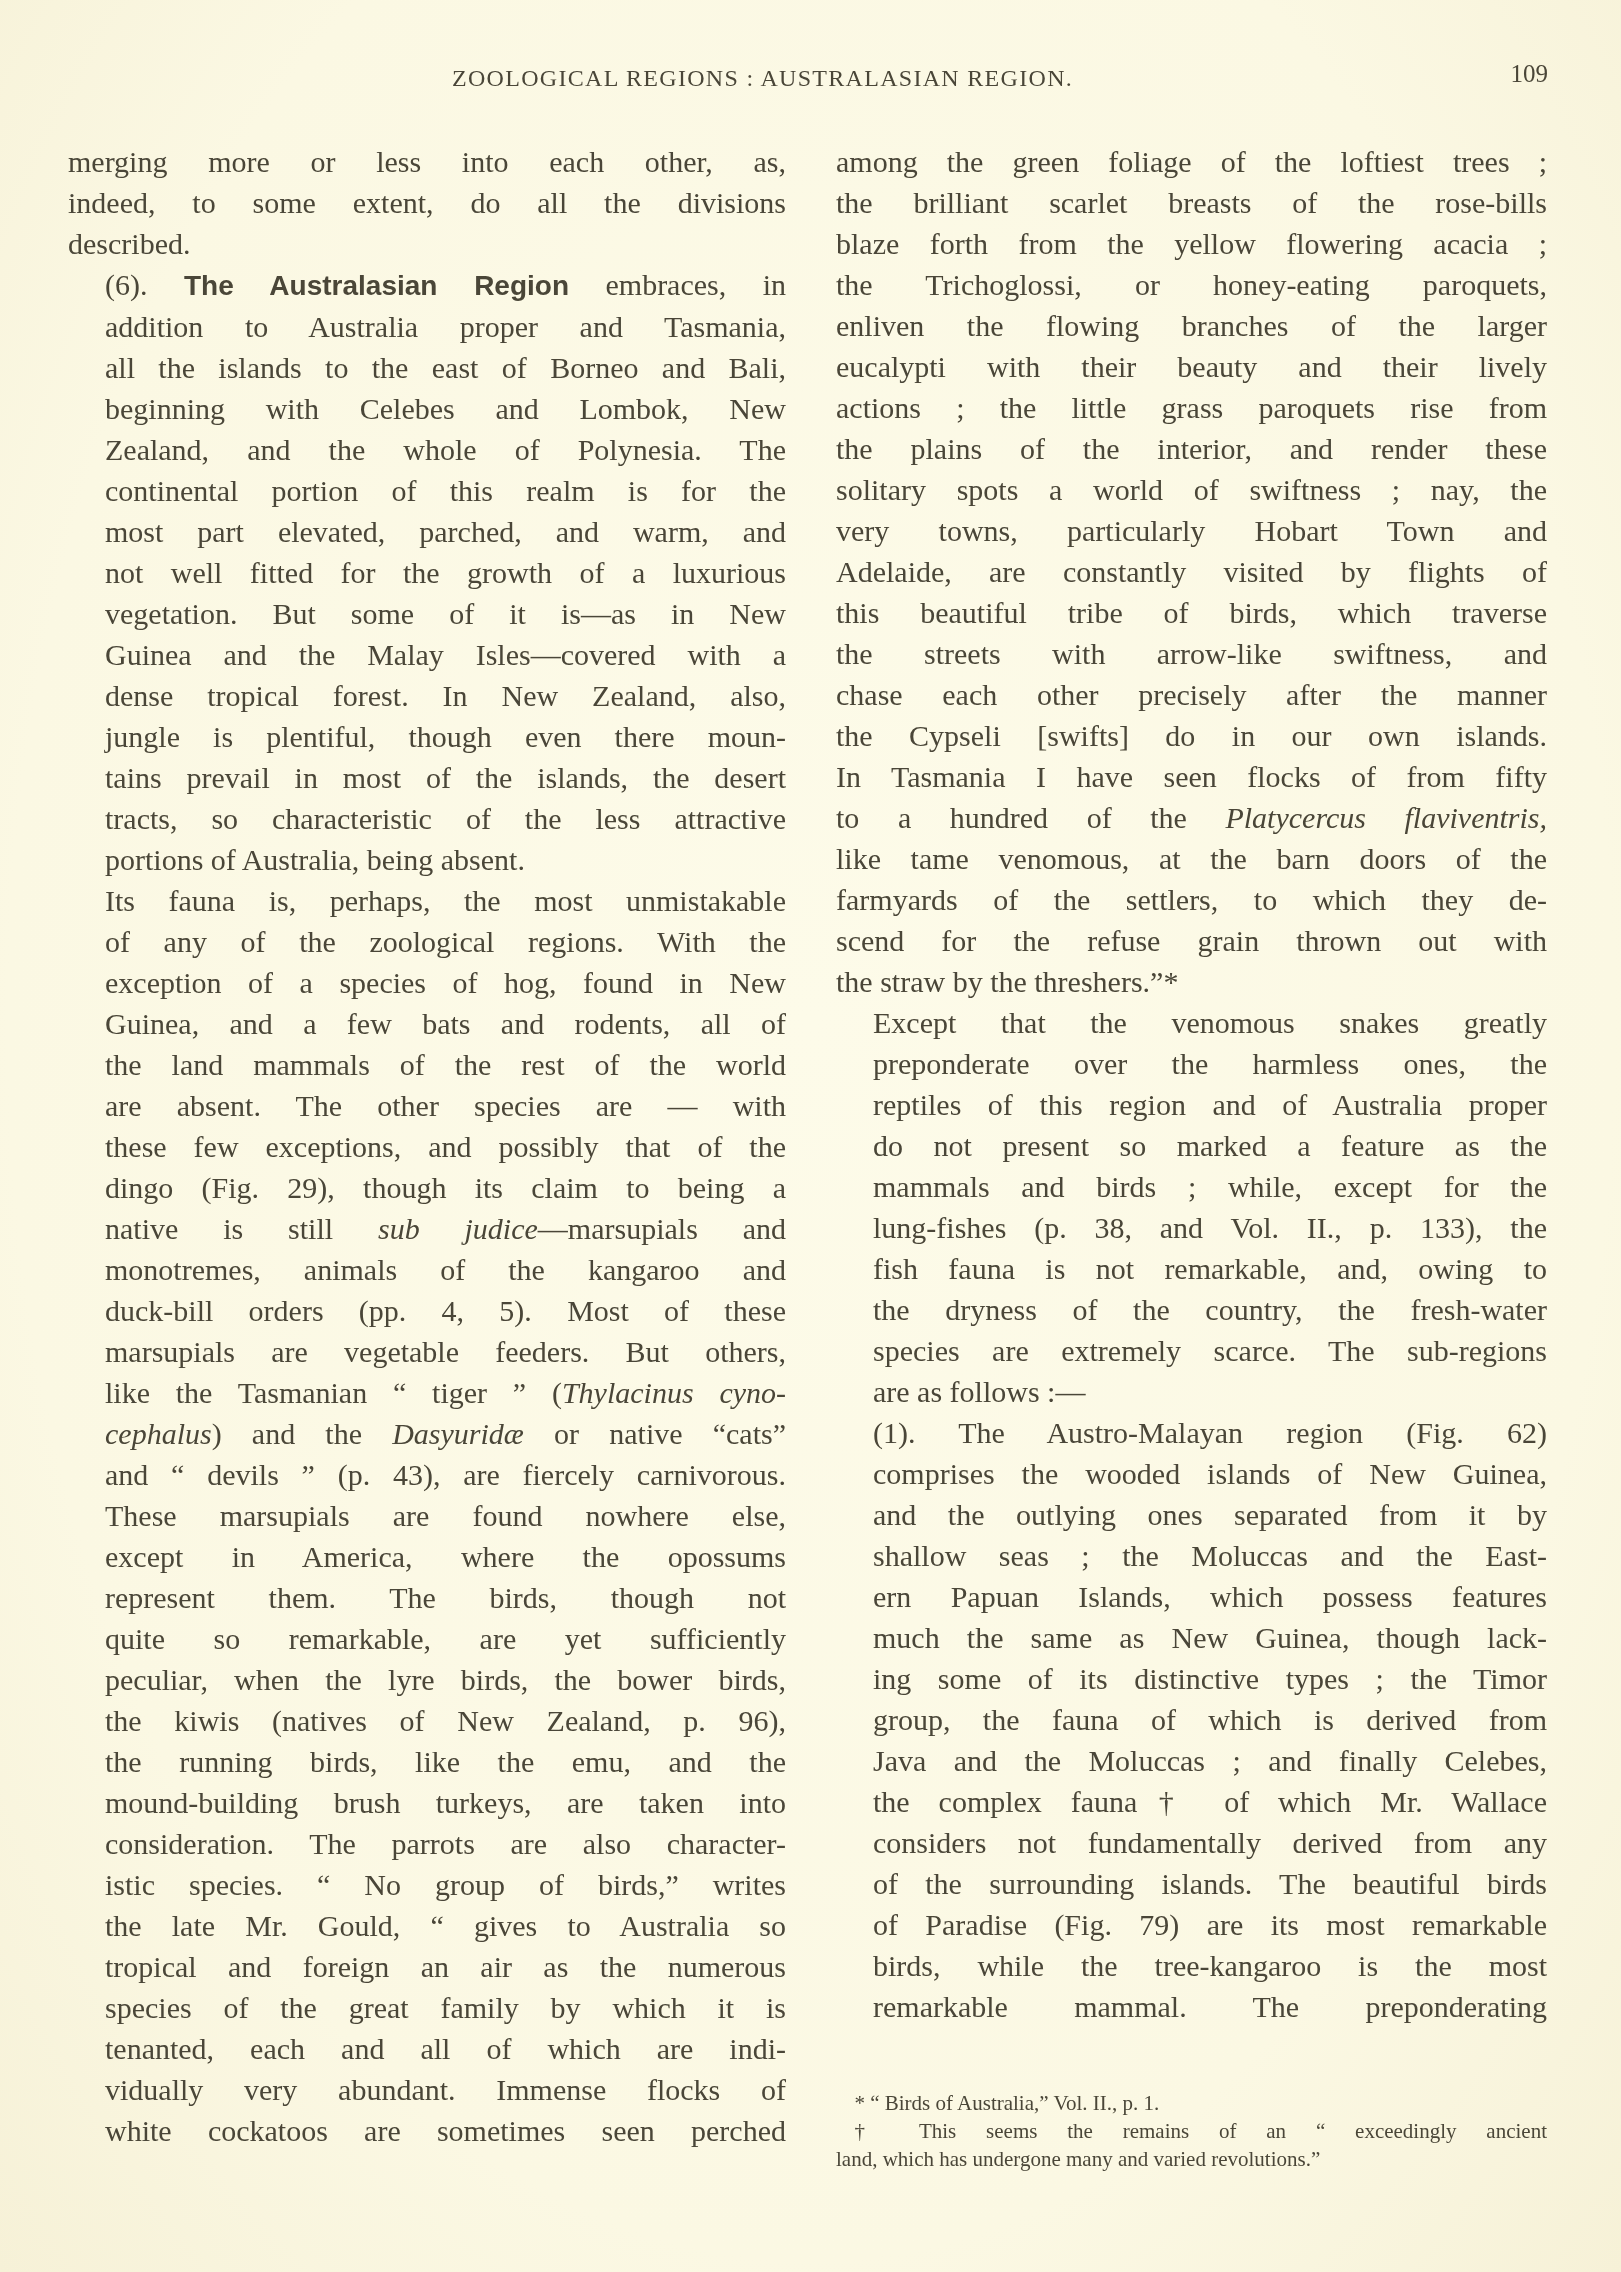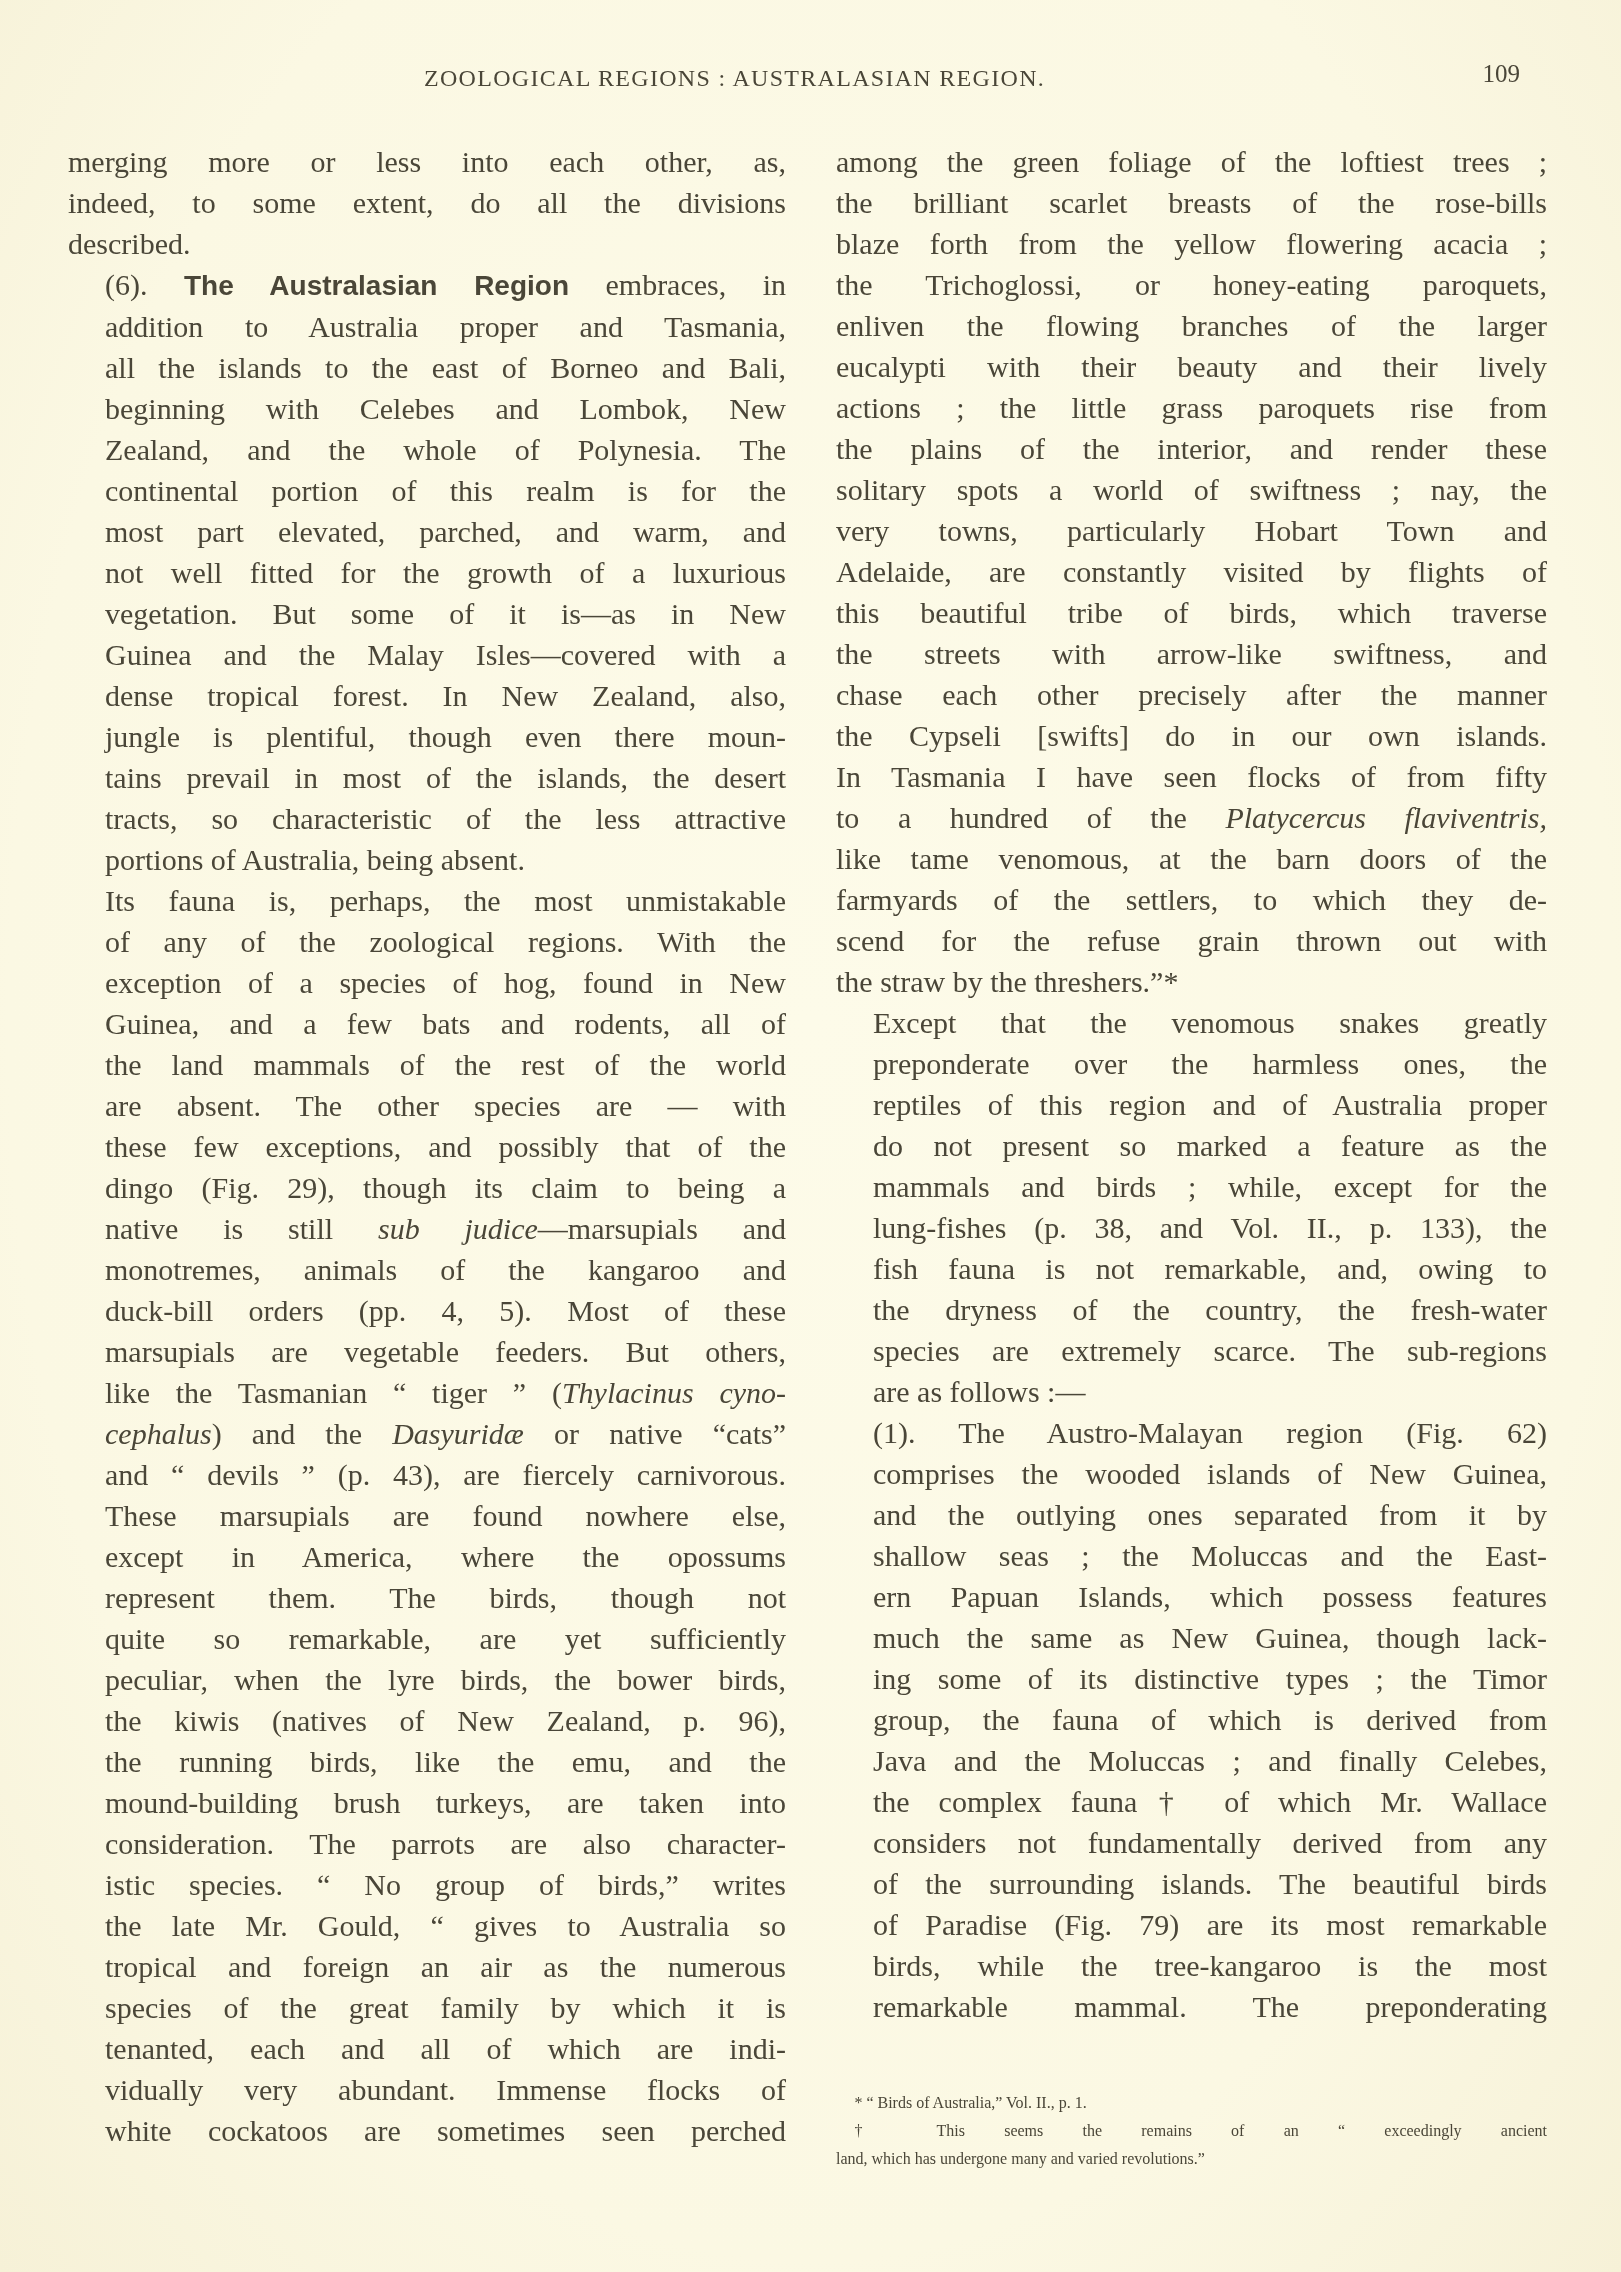--- a/index.html
+++ b/index.html
@@ -17,21 +17,21 @@
   }
   .page {
     position: absolute;
     left: 0; top: 0;
     width: 1622px; height: 2273px;
     background: radial-gradient(ellipse at 50% 45%, #fdfbe9 0%, #fbf8e3 70%, #f6f1d7 100%);
   }
   .running-head {
     position: absolute;
     top: 60px;
-    left: 424px;
+    left: 452px;
     width: 1096px;
     height: 42px;
     font-size: 24px;
     letter-spacing: 1.3px;
   }
   .running-head .title {
     position: absolute;
     left: 0;
     top: 5px;
   }
@@ -68,21 +68,21 @@
   .line.last {
     text-align-last: left;
   }
   .bold { font-weight: bold; font-family: Liberation Sans, sans-serif; font-size: 28px; }
   .ital { font-style: italic; }
   .footnotes {
     position: absolute;
     left: 836px;
     top: 2089px;
     width: 711px;
-    font-size: 16px;
+    font-size: 21px;
     line-height: 28px;
   }
   .footnotes .fn { display: block; white-space: nowrap; }
   .footnotes .fn1 { padding-left: 18.4px; }
   .footnotes .fn2 { padding-left: 18.4px; text-align: justify; text-align-last: justify; }
   .footnotes .fn2b { text-align-last: left; }
 </style>
 </head>
 <body>
 

